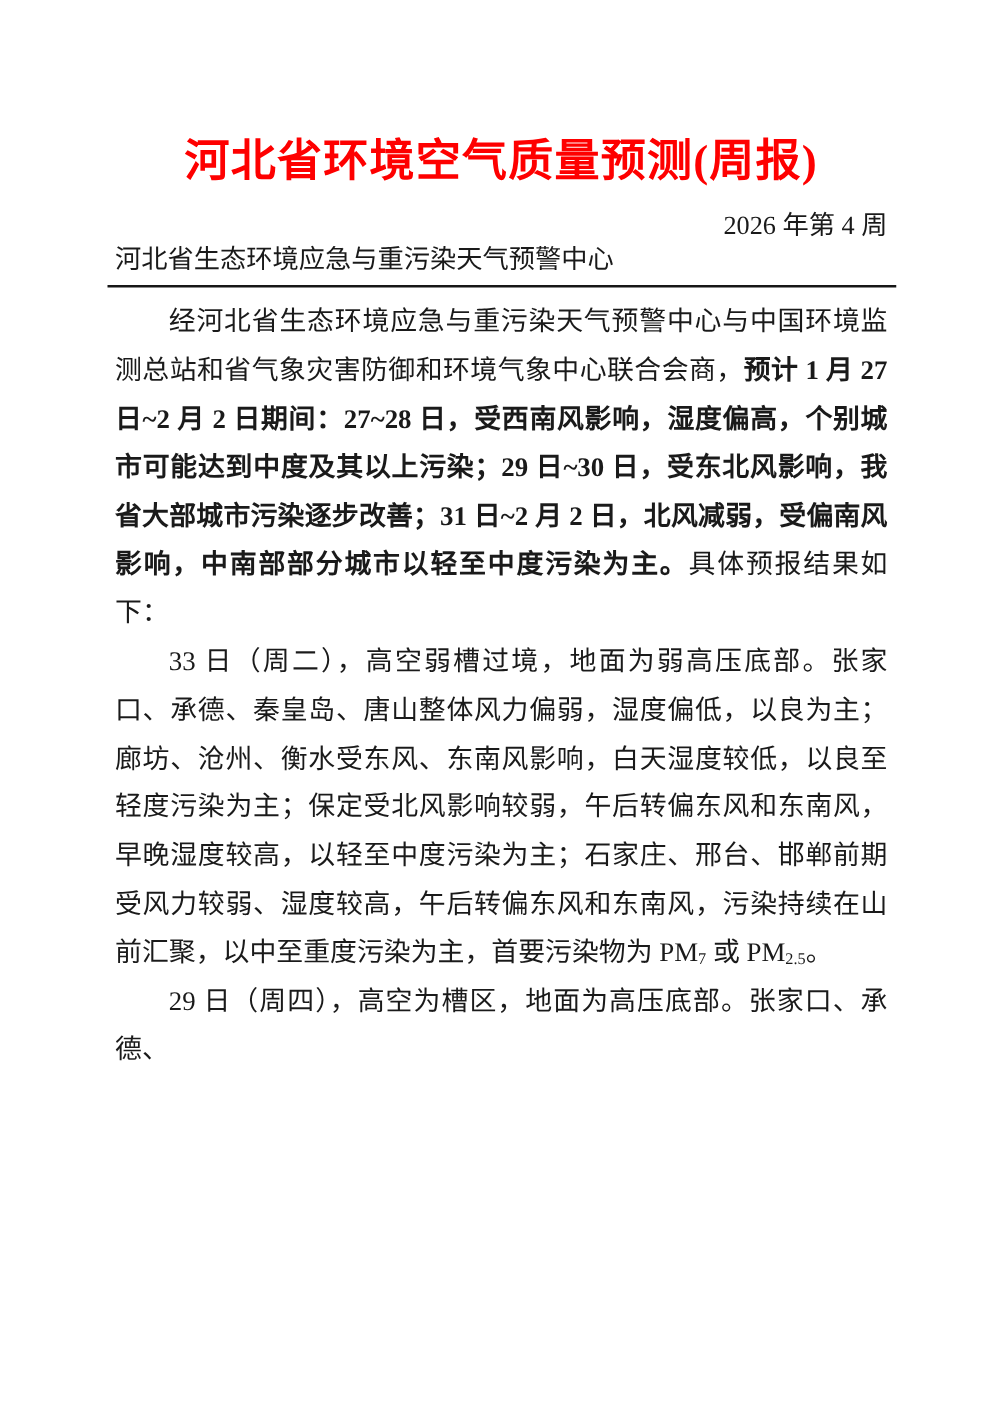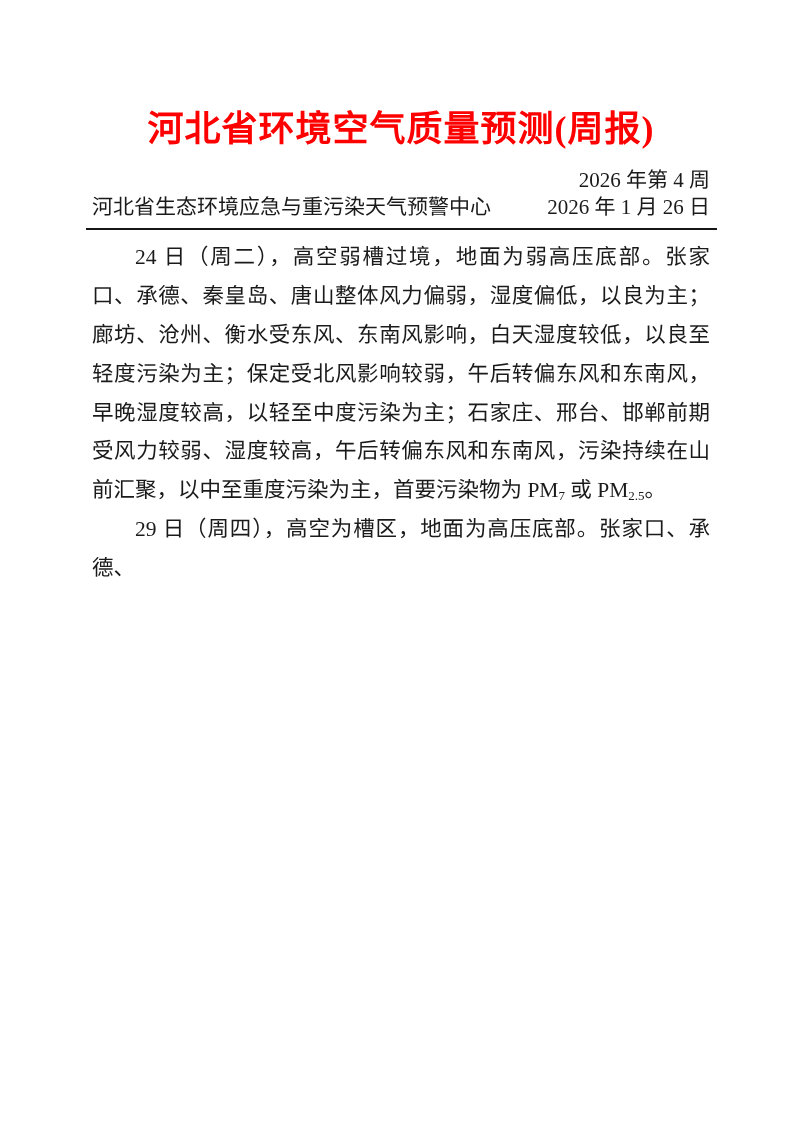--- a/index.html
+++ b/index.html
@@ -77,23 +77,23 @@
 <body>
 
 <div class="page">
   <div class="content">
     <h1 class="doc-title" style="color: rgb(254, 0, 0);">河北省环境空气质量预测(周报)</h1>
 
     <div class="subtitle">2026 年第 4 周</div>
 
     <div class="byline">
       <span>河北省生态环境应急与重污染天气预警中心</span>
-      <span>2026 年 1 月 26 日</span>
     </div>
 
     <hr class="rule">
 
     <div class="doc-body">
-        <p class="para"><span>24 日（周二），高空弱槽过境，地面为弱高压底部。张家口、承德、秦皇岛、唐山整体风力偏弱，湿度偏低，以良为主；廊坊、沧州、衡水受东风、东南风影响，白天湿度较低，以良至轻度污染为主；保定受北风影响较弱，午后转偏东风和东南风，早晚湿度较高，以轻至中度污染为主；石家庄、邢台、邯郸前期受风力较弱、湿度较高，午后转偏东风和东南风，污染持续在山前汇聚，以中至重度污染为主，首要污染物为 PM</span><sub>7</sub><span> 或 PM</span><sub>2.5</sub><span>。</span></p>
+        <p class="para"><span>经河北省生态环境应急与重污染天气预警中心与中国环境监测总站和省气象灾害防御和环境气象中心联合会商，</span><span class="bold">预计 1 月 27 日~2 月 2 日期间：27~28 日，受西南风影响，湿度偏高，个别城市可能达到中度及其以上污染；29 日~30 日，受东北风影响，我省大部城市污染逐步改善；31 日~2 月 2 日，北风减弱，受偏南风影响，中南部部分城市以轻至中度污染为主。</span><span>具体预报结果如下：</span></p>
+        <p class="para"><span>33 日（周二），高空弱槽过境，地面为弱高压底部。张家口、承德、秦皇岛、唐山整体风力偏弱，湿度偏低，以良为主；廊坊、沧州、衡水受东风、东南风影响，白天湿度较低，以良至轻度污染为主；保定受北风影响较弱，午后转偏东风和东南风，早晚湿度较高，以轻至中度污染为主；石家庄、邢台、邯郸前期受风力较弱、湿度较高，午后转偏东风和东南风，污染持续在山前汇聚，以中至重度污染为主，首要污染物为 PM</span><sub>7</sub><span> 或 PM</span><sub>2.5</sub><span>。</span></p>
         <p class="para"><span>29 日（周四），高空为槽区，地面为高压底部。张家口、承德、</span></p>
       </div>
   </div>
 </div>
 
 </body></html>

